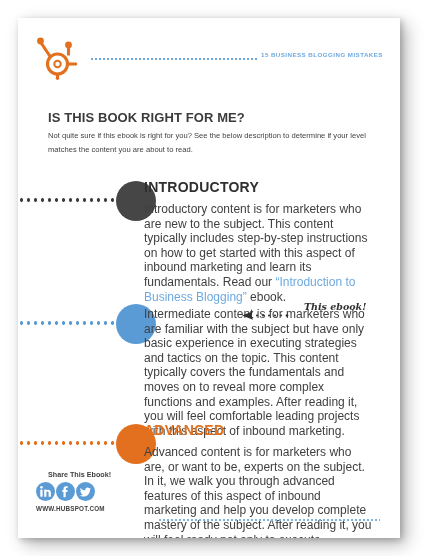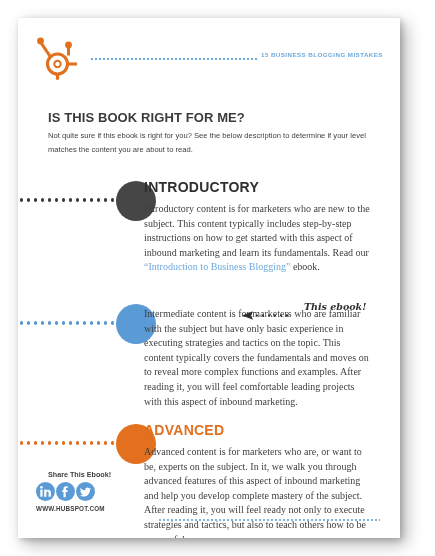--- a/index.html
+++ b/index.html
@@ -116,25 +116,24 @@
   }
   .level-head {
     font-size: 14px;
     font-weight: bold;
     letter-spacing: 0.25px;
     margin: 0;
     line-height: 14px;
     display: inline-block;
   }
   .level-copy {
-    font-size: 10px;
+    font-size: 12px;
     line-height: 14.6px;
     color: #3f3f3f;
     margin: 6px 8px 0 0;
-    font-family: Liberation Serif, serif;
   }
   .level-copy a, .inline-link {
     color: #6da9e0;
     text-decoration: none;
   }
 
   
   #sec-introductory { top: 160px; }
   #sec-introductory .level-dots {
     width: 104px;

